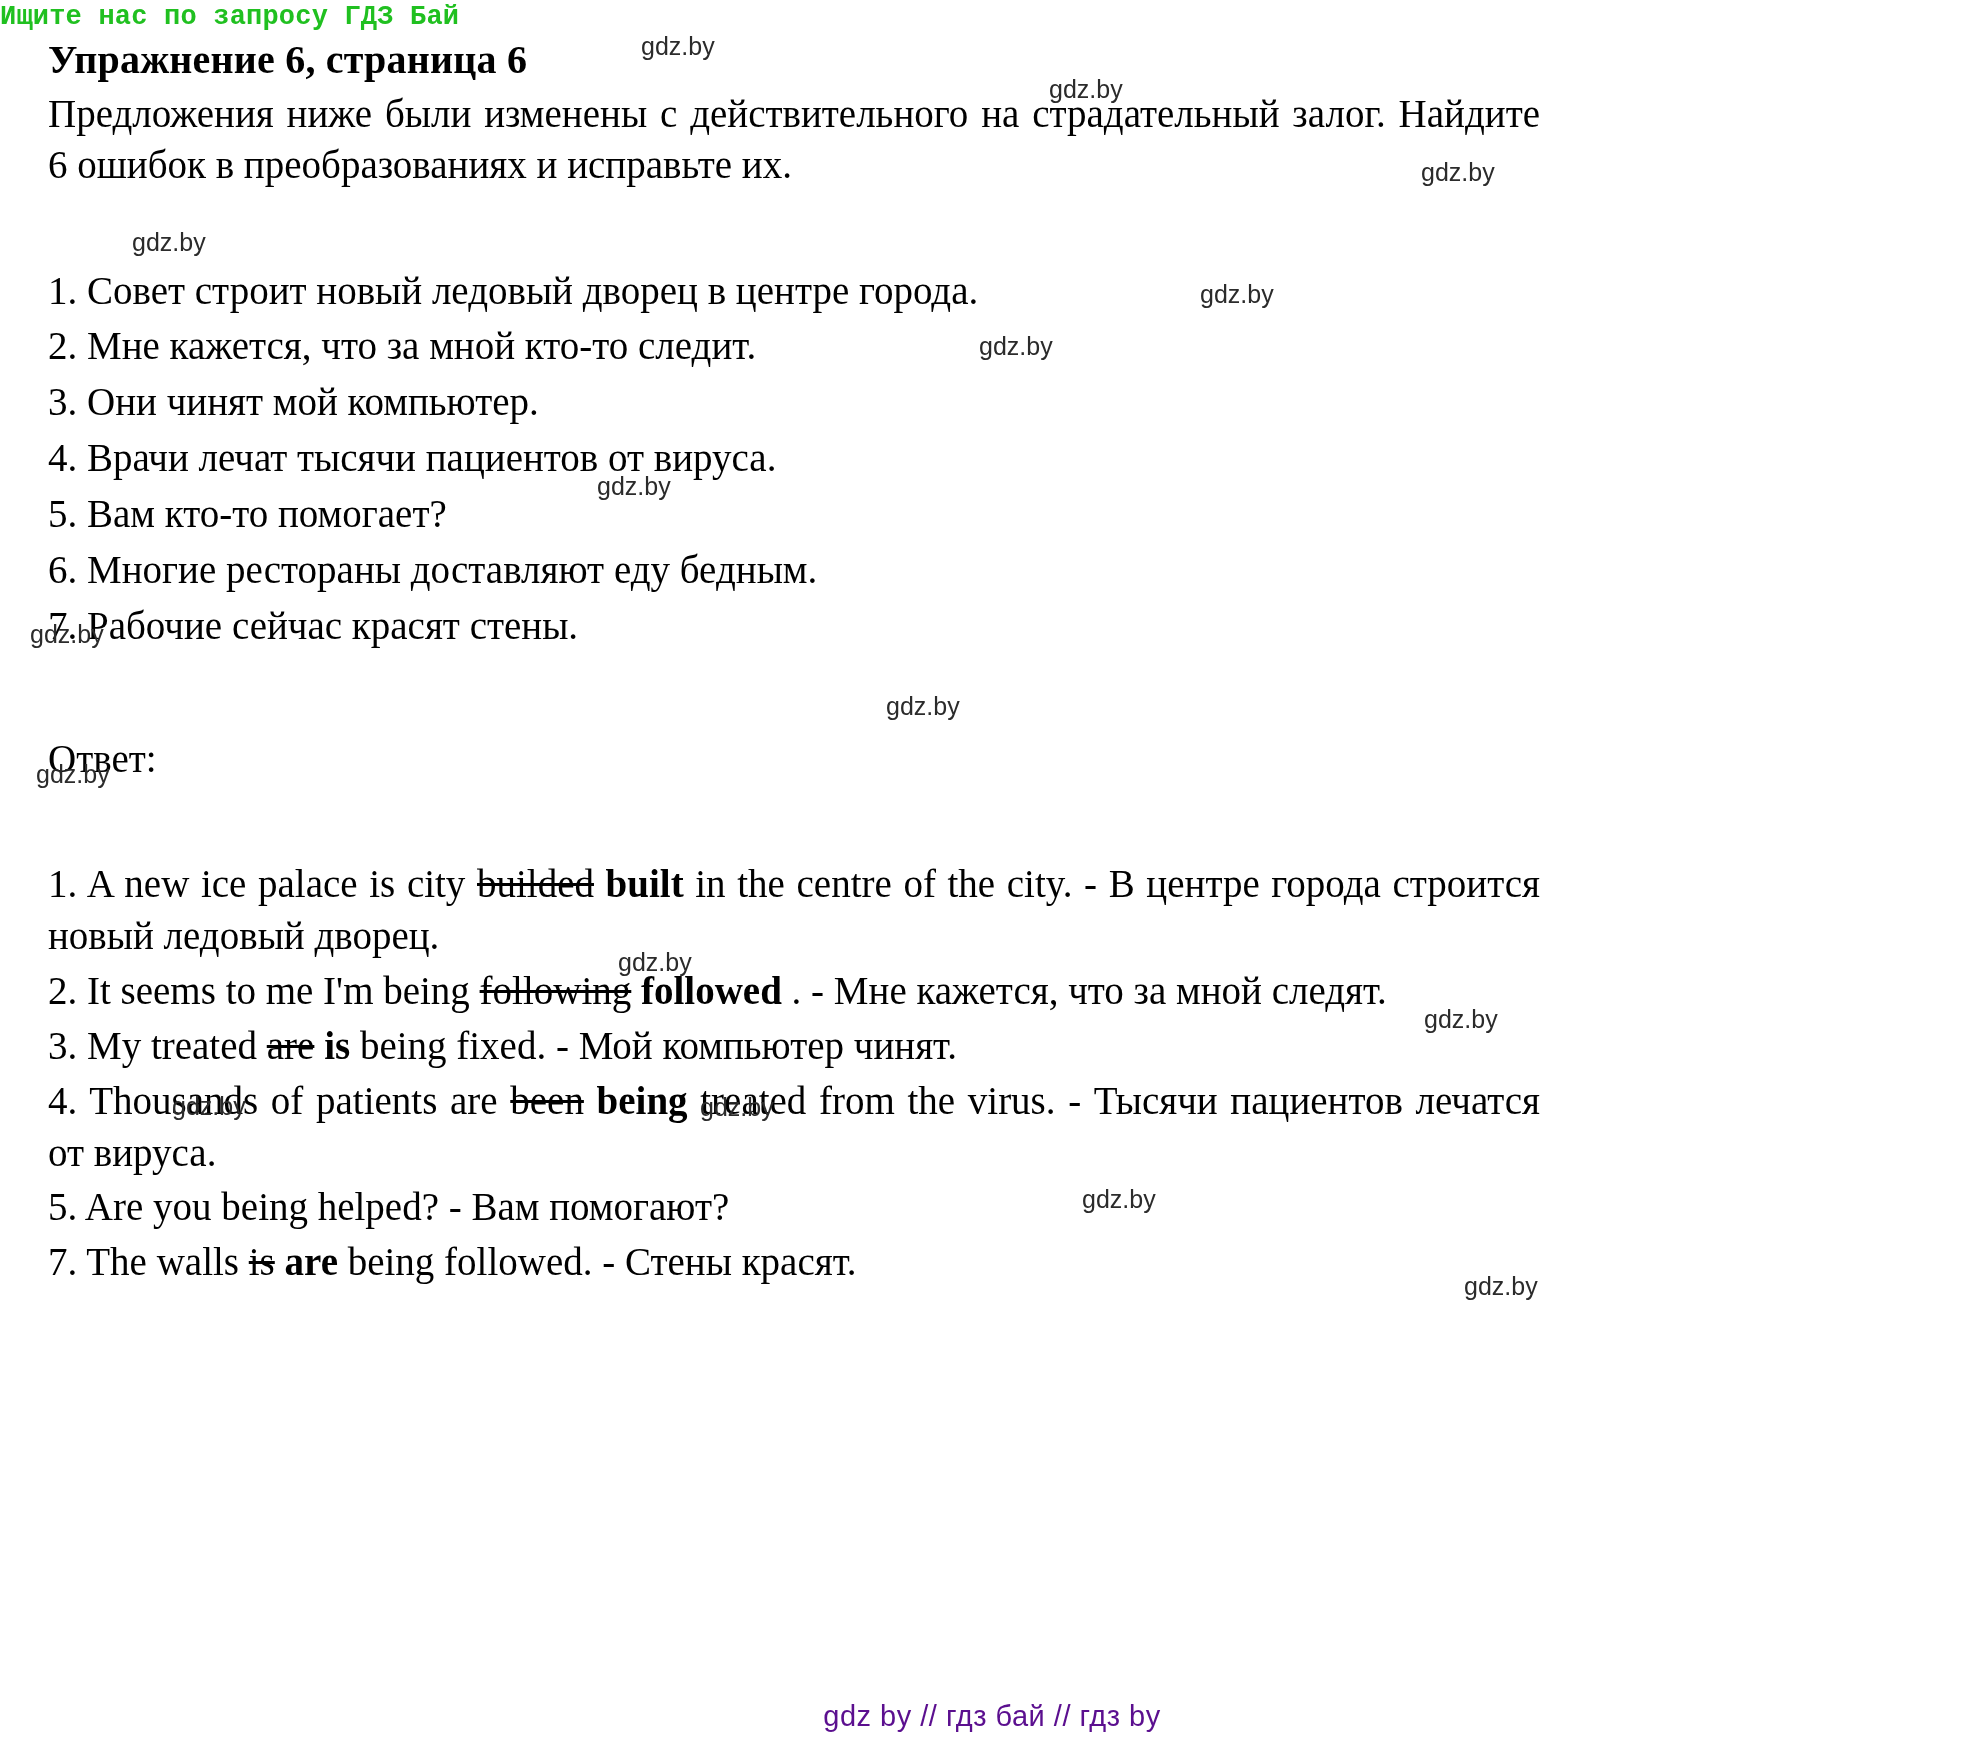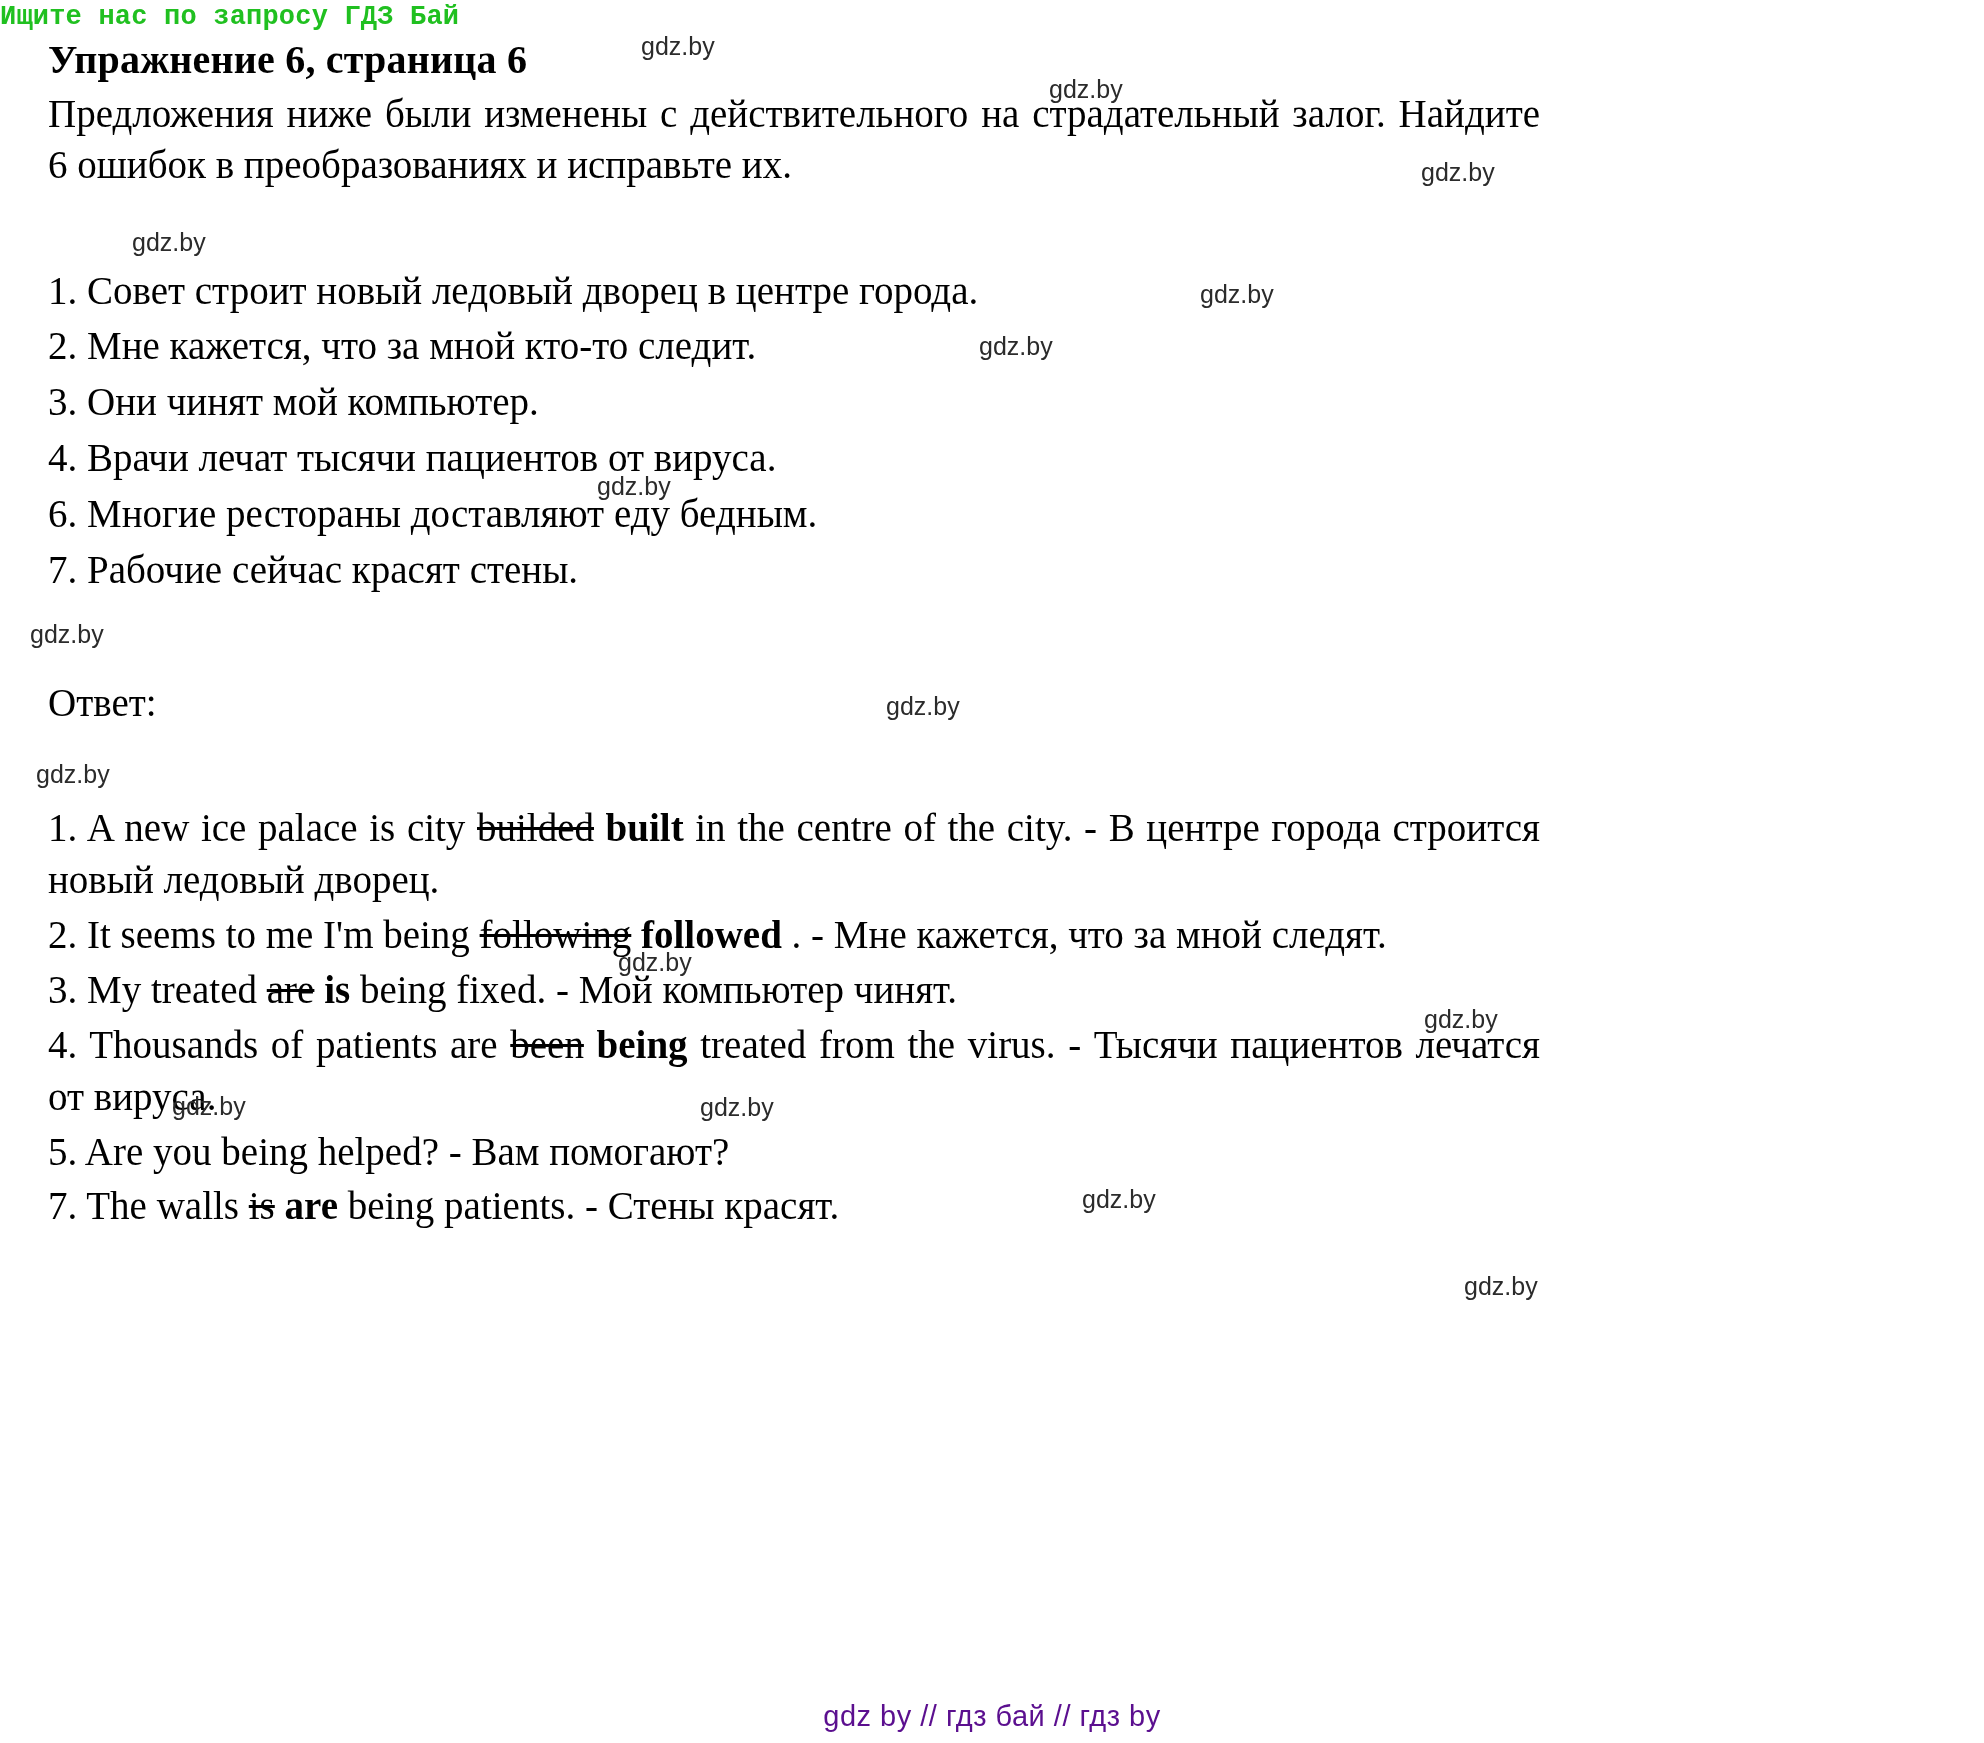--- a/index.html
+++ b/index.html
@@ -125,20 +125,21 @@
 
   <p class="task-intro">Предложения ниже были изменены с действительного на страдательный залог. Найдите 6 ошибок в преобразованиях и исправьте их.</p>
 
   <div class="spacer-md"></div>
 
   <ol class="plain-list">
     <li>1. Совет строит новый ледовый дворец в центре города.</li>
     <li>2. Мне кажется, что за мной кто-то следит.</li>
     <li>3. Они чинят мой компьютер.</li>
     <li>4. Врачи лечат тысячи пациентов от вируса.</li>
+    <li>5. Вам кто-то помогает?</li>
     <li>6. Многие рестораны доставляют еду бедным.</li>
     <li>7. Рабочие сейчас красят стены.</li>
   </ol>
 
   <div class="spacer-lg"></div>
 
   <p class="answer-label">Ответ:</p>
 
   <div class="spacer-md"></div>
 
@@ -180,21 +181,21 @@
       <span>5.</span>
       <span>Are you being helped? - Вам помогают?</span>
     </li>
 
 
     <li>
       <span>7.</span>
       <span>The walls</span>
       <span class="strike">is</span>
       <span class="bold">are</span>
-      <span>being patients. - Стены красят.</span>
+      <span>being followed. - Стены красят.</span>
     </li>
 
   </ol>
 
 </div>
 
 <div id="watermark-layer">
     <span class="wm" style="left: 641px; top: 32px;">gdz.by</span>
     <span class="wm" style="left: 1049px; top: 75px;">gdz.by</span>
     <span class="wm" style="left: 1421px; top: 158px;">gdz.by</span>

